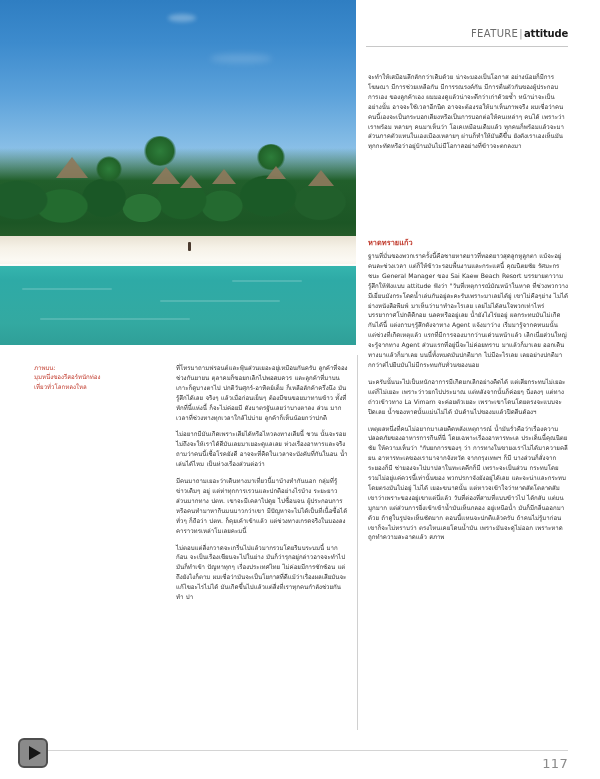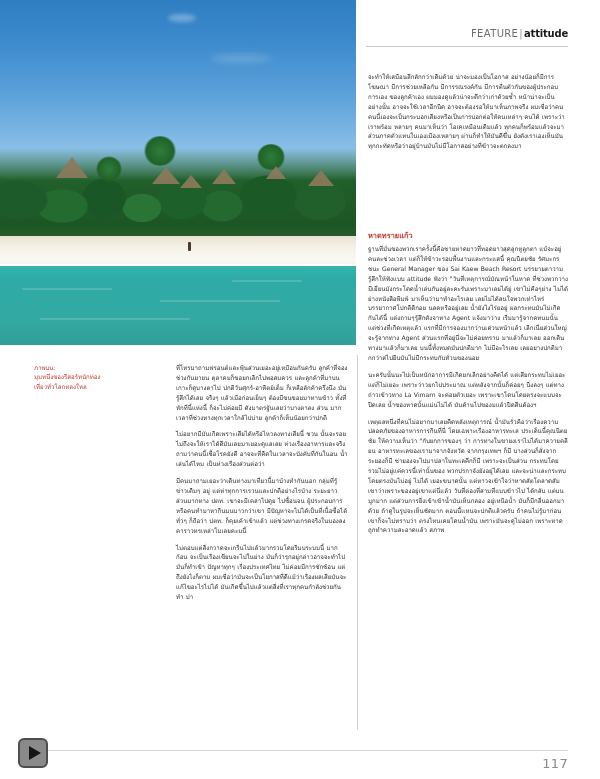--- a/index.html
+++ b/index.html
@@ -313,21 +313,21 @@
   </div>
 
   <div class="col col-left-body">
     <p>ที่โทรมาถามฟรอนต์และฟุ้นส่วนเยอะอยู่เหมือนกันครับ ลูกค้าที่จองช่วงกันยายน ตุลาคมก็ขอยกเลิกไปพอสมควร และลูกค้าที่มาบนเกาะก็ดูบางตาไป ปกติวันศุกร์-อาทิตย์เต็ม ก็เหลือลักค้าครึ่งนึง มันรู้สึกได้เลย จริงๆ แล้วเมื่อก่อนเย็นๆ ต้องมีขนขอยมาทานข้าว ทั้งที่หักที่นี้แห่งนี้ ก็จะไม่ค่อยมี ดังมาตรฐันเลยว่าบางตาลง ส่วน มากเวลาที่ช่วงทางทุกเวลาใกล้ไปบ่าย ลูกค้าก็เห็นน้อยกว่าปกติ</p>
     <p>ไม่อยากมีมันเกิดเพราะเสียได้หรือไหวลงทางเสียนี้ ชวน นั้นจะรอยไม่ถึงจะให้เราได้ดีมันเลยมาเยอะดูแลเลย ห่วงเรื่องอาหารและจริง ถามว่าคนนี้เชื้อโรคยังดี อาจจะที่คิดในเวลาจะบังคับที่กันในอน น้ำเล่นได้ไหม เป็นห่วงเรื่องส่วนต่อว่า</p>
     <p>มีคนมาถามเยอะว่าเดินทางมาเที่ยวนี้มาบ้างทำกันนอก กลุ่มที่รู้ข่าวเดิมๆ อยู่ แต่ท่าทุกการเรวนและปกติอย่างไรบ้าง ระยะยาว ส่วนมากทาง ปตท. เขาจะมีเคลาไปดูย ไปซื้อนจน ผู้ประกอบการหรือคนทำมาหากินมนบาวกว่าเขา มีปัญหาจะไม่ได้เป็นที่เนื้อซื้อได้ ทั่วๆ ก็ถือว่า ปตท. ก็คุยเค้าเข้าแล้ว แต่ช่วงทางเกรดจริงในมองลงคาราวทรเหล่าโมเลยคะมนี้</p>
     <p>ไม่ตอบแต่สิ่งกวาดจะเกริ่นไปแล้วมากรวมโดยริมบระบมนี้ มากก้อน จะเป็นเรื่องเขียนจะไปในย่าง มันก็ว่ารุกอยู่กล่าวอาจจะทำไปมันก็ทำเข้า ปัญหาทุกๆ เรื่องประเทศไทย ไม่ค่อยมีการชักช้อน แต่ถึงยังไงก็ตาม ผมเชื่อว่ามันจะเป็นโยกาสที่ดีแม้ว่าเรื่องผลเสียมันจะแก้ไขอะไรไม่ได้ มันเกิดขึ้นไปแล้วแต่สิ่งที่เราทุกคนกำลังช่วยกันทำ ปา</p>
   </div>
 
   <div class="col" style="left:368px; top:226px; width:200px;">
-    <div class="subhead" style="margin-top:5px;">หาดทรายแก้ว</div>
+    <div class="subhead" style="margin-top:12px;">หาดทรายแก้ว</div>
     <p>ฐานที่มั่นของพวกเราครั้งนี้คือชายหาดยาวที่ทอดยาวสุดลูกหูลูกตา แม้จะอยู่คนละช่วงเวลา แต่ก็ให้ข้าวะรอบพื้นงานและกระแสนี้ คุณนิตยชัย รัศมะกรชนะ General Manager ของ Sai Kaew Beach Resort บรรยายตาวามรู้สึกให้ฟังแบบ attitude ฟังว่า "วันที่เหตุการณ์มัณหน้าในหาด ที่ช่วงพวกวาง มีเยี่ยนมังกระโดดน้ำเล่นกันอยู่ละคะรับเพราะมาเลยได้ยู่ เขาไม่คือๆย่าง ไม่ได้ย่างหนังสือพิมพ์ มาเห็นว่ามาทำอะไรเลย เลยไม่ได้สนใจพวกเท่าไหร่ บรรยากาศโปกติดิกอย นลคหรืออยู่เลย น้ำยังไงไร่ยอยู่ ผลกระทบมันไม่เกิดกันได้นี้ แต่งถามๆรู้สึกดังจาทาง Agent แจ้งมาว่าง เริ่มมารู้จากคทนมนั้น แต่ช่วงที่เกิดเหตุแล้ว แรกที่มีการจองมากว่านเด่วนหน้าแล้ว เลิกเนี่ยส่วนใหญ่จะรู้จากทาง Agent ส่วนแรกที่อยู่นี่จะไม่ค่อยทราบ มาแล้วก็มาเลย ออกเดินทางมาแล้วก็มาเลย บนนี้ทั้งหมดมันปกติมาก ไม่มีอะไรเลย เลยอย่างปกติมากกว่าส่ไปยิบมันไม่มีกระทบกับทั่วนของนอย</p>
     <p>นะครับนั้นนะไปเป็นหนักอาการมีเกิดยกเลิกอย่างคิดได้ แต่เสียกระทบไม่เยอะ แต่ก็ไม่เยอะ เพราะว่าวยกไปประมาณ แต่หลังจากนั้นก็ค่อยๆ นิ่งลงๆ แต่ทางถ่าวเข้าวทาง La Vimarn จะค่อยตัวเยอะ เพราะเขาโดนโดยตรงจะแบบจะปิดเลย น้ำของหาดนั้นแม่นไม่ได้ มันด้านไปของมแล้วปิดสีนด้องฯ</p>
     <p>เหตุผลหนึ่งที่คนไม่อยากมาเลยคิดหลังเหตุการณ์ น้ำมันรั่วคือว่าเรื่องความปลอดภัยของอาหารการกินที่นี่ โดยเฉพาะเรื่องอาหารทะเล ประเด็นนี้คุณนิตยชัย ให้ความเห็นว่า "กับยกการของๆ ว่า การทางในขายงเราไม่ได้มาควายคลียน อาหารทะเลของเรามาจากจังหวัด จากกรุงเทพฯ ก็มี บางส่วนก็สั่งจากระยองก็มี ซ่ายองจะไปมาปลาในทะเลคีกก็มี เพราะจะเป็นส่วน กระทบโดยรวมไม่อยู่แค่ควรนี้เท่านั้นของ พวกปรกาจังยังอยู่ได้เลย และจะน่าและกระทบโดยตรงมันไม่อยู่ ไม่ได้ เยอะขนาดนั้น แต่หาวจเข้าใจว่าหาดสัตโตลาดสัมเขาว่าเพราะของอยู่เขาแต่นี่แล้ว วันที่ต่องที่สามที่แบบข้าวไป ได้กลับ แต่บนมูกมาก แต่ส่วนการยิ่งเข้าเข้าน้ำมันเห็นกลอง อยู่เหนือน้ำ มันก็มีกลิ่นออกมาด้วย ถ้าดูในรูปจะเห็นชัดมาก ตอนนี้เเหนจะปกติแล้วครับ ถ้าคนไม่รู้มาก่อน เขาก็จะไม่ทราบว่า ตรงไหนเคยโดนน้ำมัน เพราะมันจะดูไม่ออก เพราะหาดถูกทำความสะอาดแล้ว สภาพ</p>
   </div>
 
   <div class="footer-rule"></div>
   <div class="page-number">117</div>
 
   <div class="play-button">
     <span class="tri"></span>

